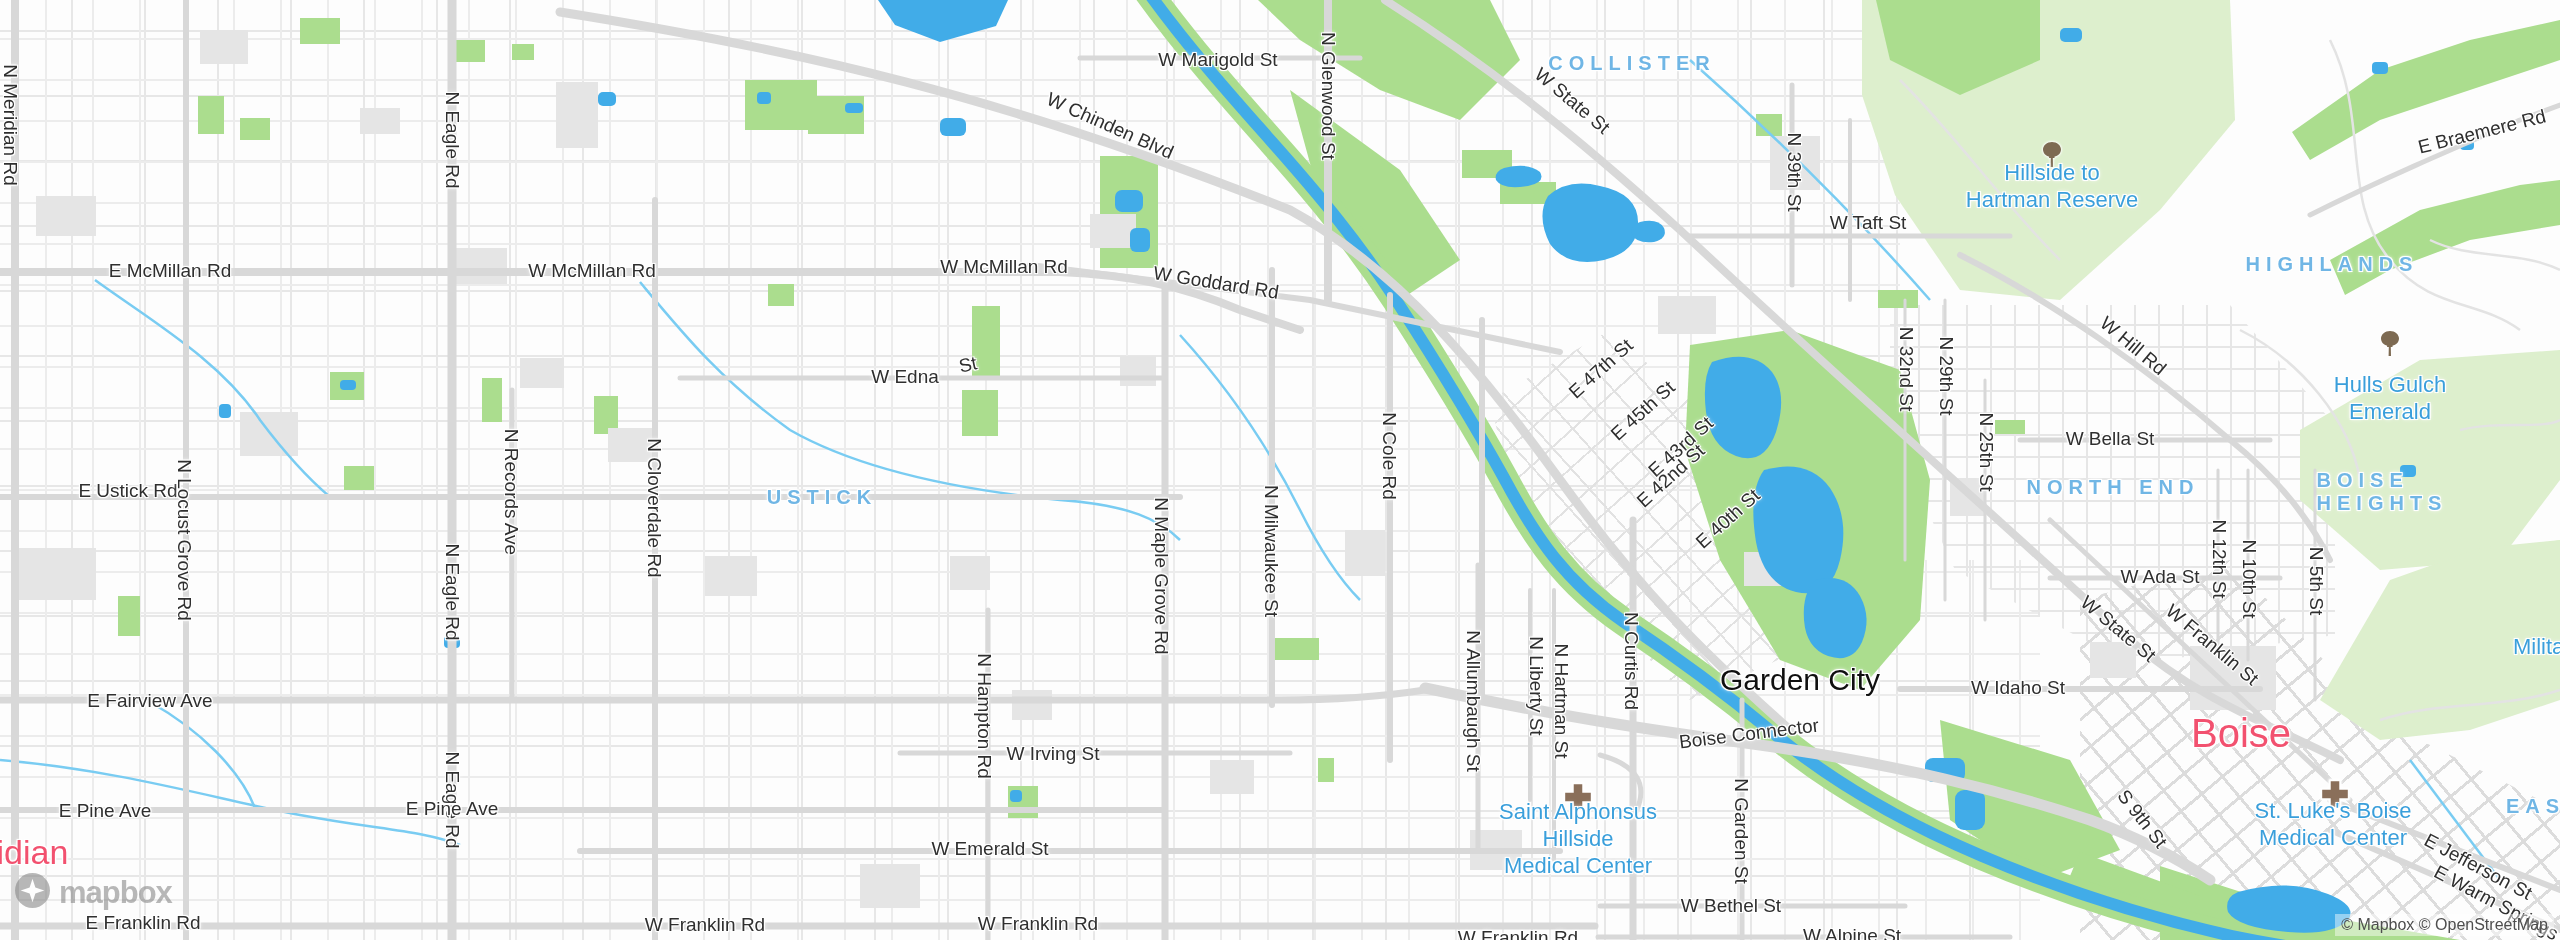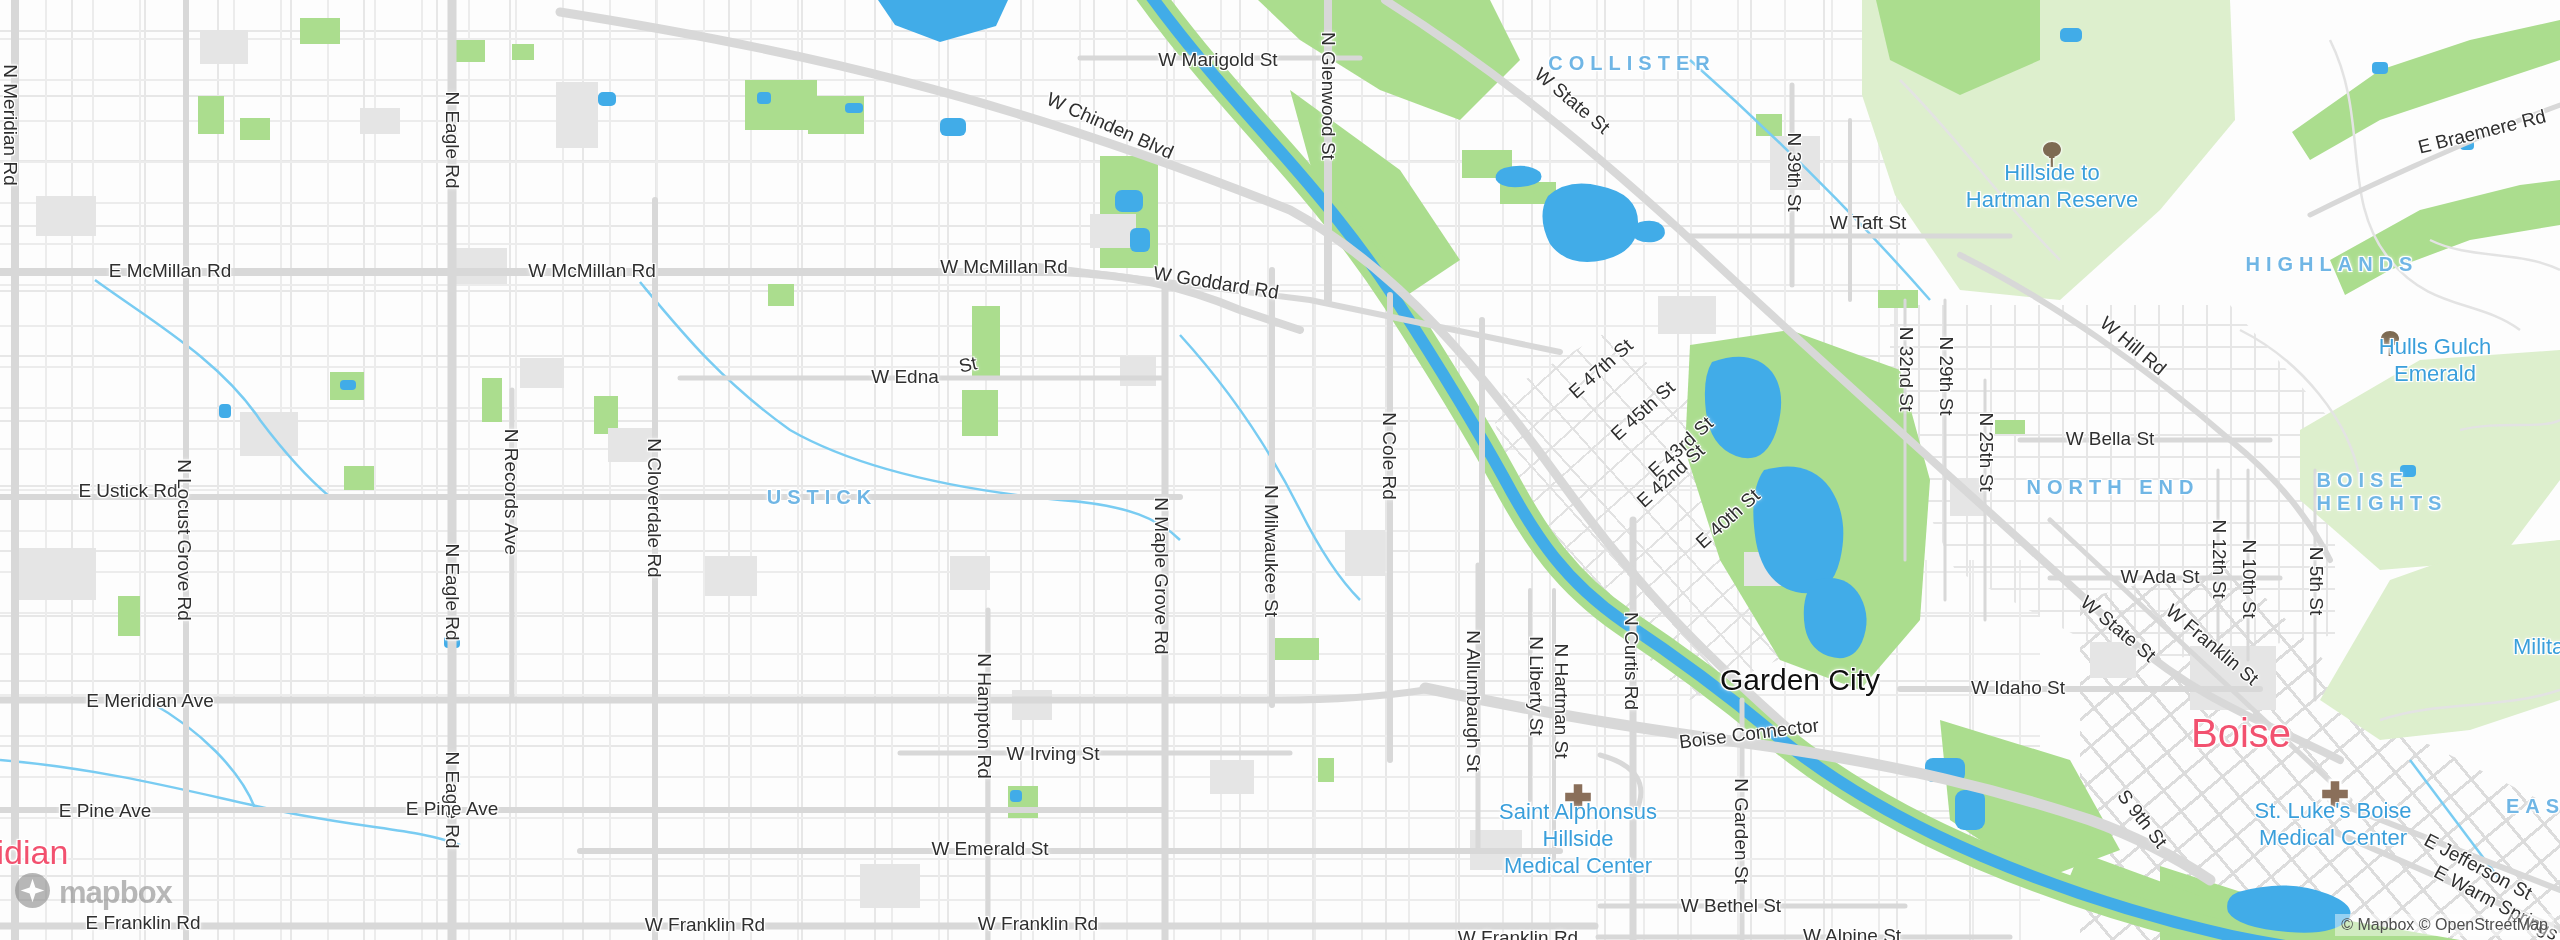--- a/index.html
+++ b/index.html
@@ -265,21 +265,21 @@
       <div class="lbl street" style="left: 1643px; top: 411px; transform: translate(-50%, -50%) rotate(-42deg);">E 45th St</div>
       <div class="lbl street" style="left: 1681px; top: 447px; transform: translate(-50%, -50%) rotate(-42deg);">E 43rd St</div>
       <div class="lbl street" style="left: 1671px; top: 476px; transform: translate(-50%, -50%) rotate(-42deg);">E 42nd St</div>
       <div class="lbl street" style="left: 1728px; top: 519px; transform: translate(-50%, -50%) rotate(-42deg);">E 40th St</div>
       <div class="lbl street" style="left: 1389px; top: 456px; transform: translate(-50%, -50%) rotate(90deg);">N Cole Rd</div>
       <div class="lbl street" style="left: 1161px; top: 576px; transform: translate(-50%, -50%) rotate(90deg);">N Maple Grove Rd</div>
       <div class="lbl street" style="left: 1271px; top: 551px; transform: translate(-50%, -50%) rotate(90deg);">N Milwaukee St</div>
       <div class="lbl street" style="left: 1053px; top: 754px; transform: translate(-50%, -50%) rotate(0deg);">W Irving St</div>
       <div class="lbl street" style="left: 984px; top: 716px; transform: translate(-50%, -50%) rotate(90deg);">N Hampton Rd</div>
       <div class="lbl street" style="left: 990px; top: 849px; transform: translate(-50%, -50%) rotate(0deg);">W Emerald St</div>
-      <div class="lbl street" style="left: 150px; top: 701px; transform: translate(-50%, -50%) rotate(0deg);">E Meridian Ave</div>
+      <div class="lbl street" style="left: 150px; top: 701px; transform: translate(-50%, -50%) rotate(0deg);">E Fairview Ave</div>
       <div class="lbl street" style="left: 105px; top: 811px; transform: translate(-50%, -50%) rotate(0deg);">E Pine Ave</div>
       <div class="lbl street" style="left: 452px; top: 809px; transform: translate(-50%, -50%) rotate(0deg);">E Pine Ave</div>
       <div class="lbl street" style="left: 143px; top: 923px; transform: translate(-50%, -50%) rotate(0deg);">E Franklin Rd</div>
       <div class="lbl street" style="left: 705px; top: 925px; transform: translate(-50%, -50%) rotate(0deg);">W Franklin Rd</div>
       <div class="lbl street" style="left: 1038px; top: 924px; transform: translate(-50%, -50%) rotate(0deg);">W Franklin Rd</div>
       <div class="lbl street" style="left: 1518px; top: 938px; transform: translate(-50%, -50%) rotate(0deg);">W Franklin Rd</div>
       <div class="lbl street" style="left: 1731px; top: 906px; transform: translate(-50%, -50%) rotate(0deg);">W Bethel St</div>
       <div class="lbl street" style="left: 1852px; top: 936px; transform: translate(-50%, -50%) rotate(0deg);">W Alpine St</div>
       <div class="lbl street" style="left: 1741px; top: 831px; transform: translate(-50%, -50%) rotate(90deg);">N Garden St</div>
       <div class="lbl street" style="left: 1631px; top: 661px; transform: translate(-50%, -50%) rotate(90deg);">N Curtis Rd</div>
@@ -319,21 +319,21 @@
   </div>
       <div class="lbl poi" style="left: 2052px; top: 186px; transform: translate(-50%, -50%);">
         <div>Hillside to</div>
         <div>Hartman Reserve</div>
       </div>
       <div class="icon" style="left: 2390px; top: 346px; transform: translate(-50%, -50%);">
     <svg width="26" height="30" viewBox="0 0 26 30">
           <path fill="#7d6a52" d="M13 2c5 0 9 3.4 9 7.6 0 3.6-2.8 6.4-6.6 7.2l.2 1.2h-1.8l.2 9h-2.4l.2-9h-1.8l.2-1.2C6.8 16 4 13.2 4 9.6 4 5.4 8 2 13 2z"></path>
         </svg>
   </div>
-      <div class="lbl poi" style="left: 2390px; top: 360px; transform: translate(-50%, -50%); margin-left: 45px;">
+      <div class="lbl poi" style="left: 2390px; top: 398px; transform: translate(-50%, -50%);">
         <div>Hulls Gulch</div>
         <div>Emerald</div>
       </div>
       <div class="icon" style="left: 1578px; top: 799px; transform: translate(-50%, -50%);">
     <svg width="32" height="32" viewBox="0 0 30 30">
           <path fill="#8a6f5a" stroke="#ffffff" stroke-width="3" paint-order="stroke" d="M11 3h8v8h8v8h-8v8h-8v-8H3v-8h8z"></path>
         </svg>
   </div>
       <div class="lbl poi" style="left: 1578px; top: 838px; transform: translate(-50%, -50%);">
         <div>Saint Alphonsus</div>

